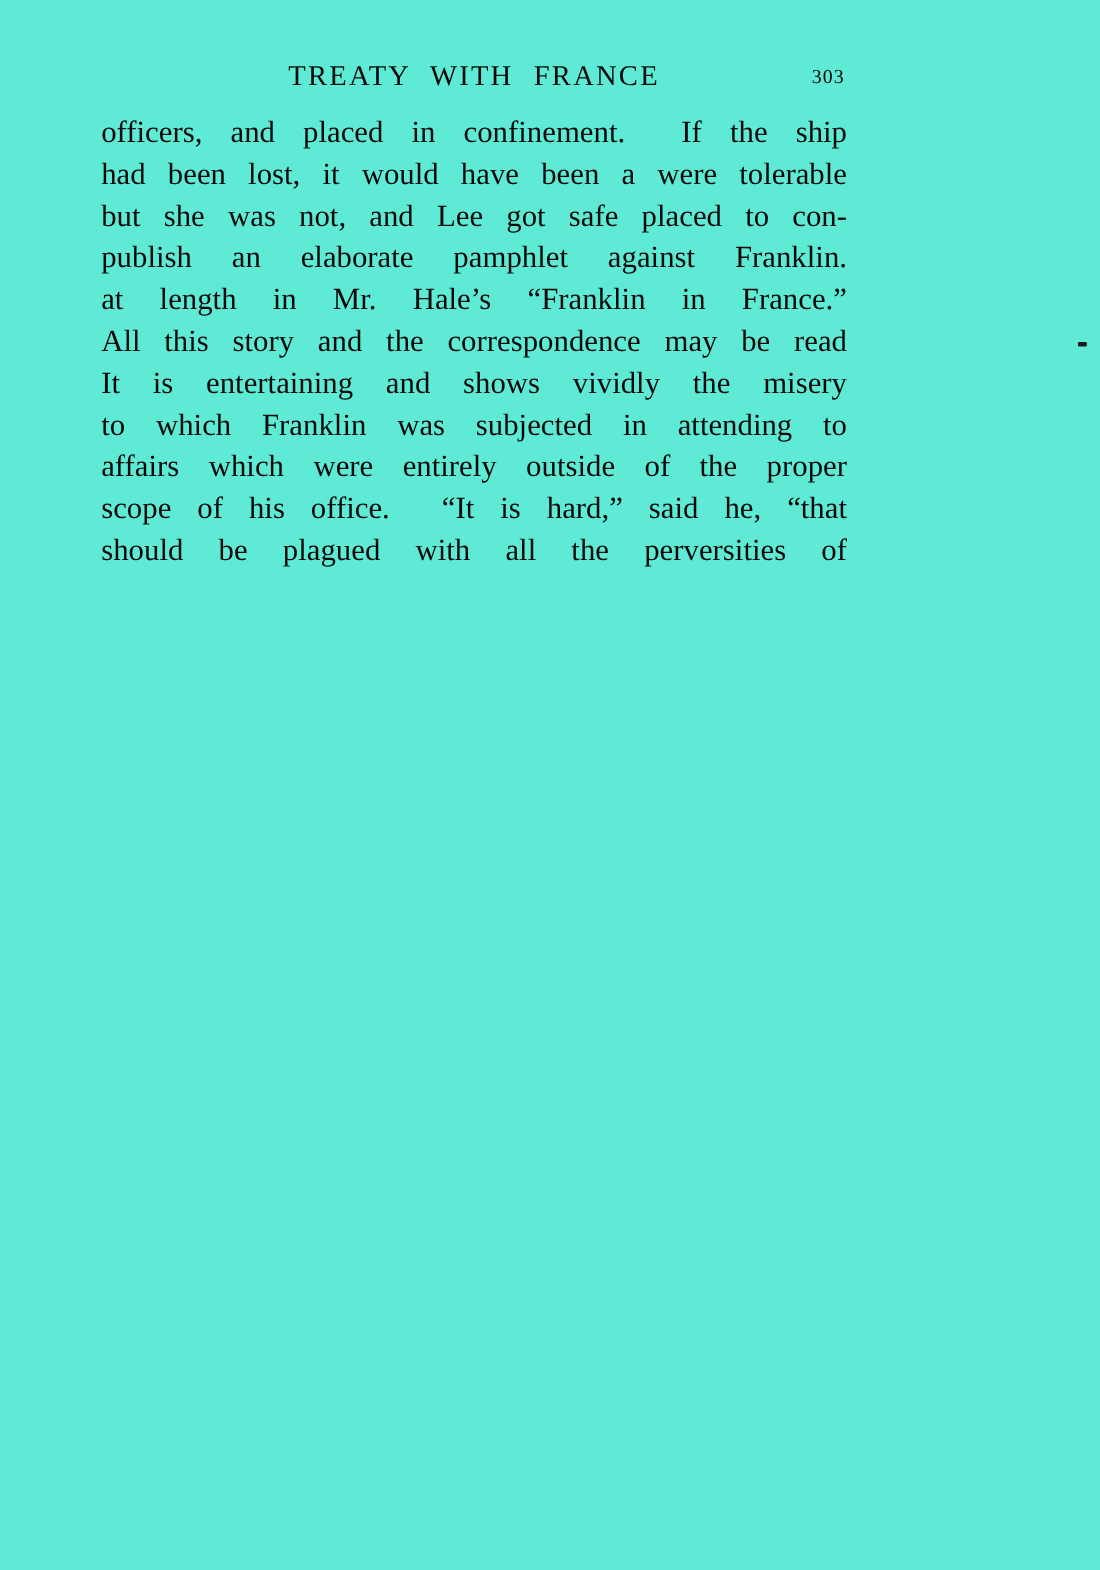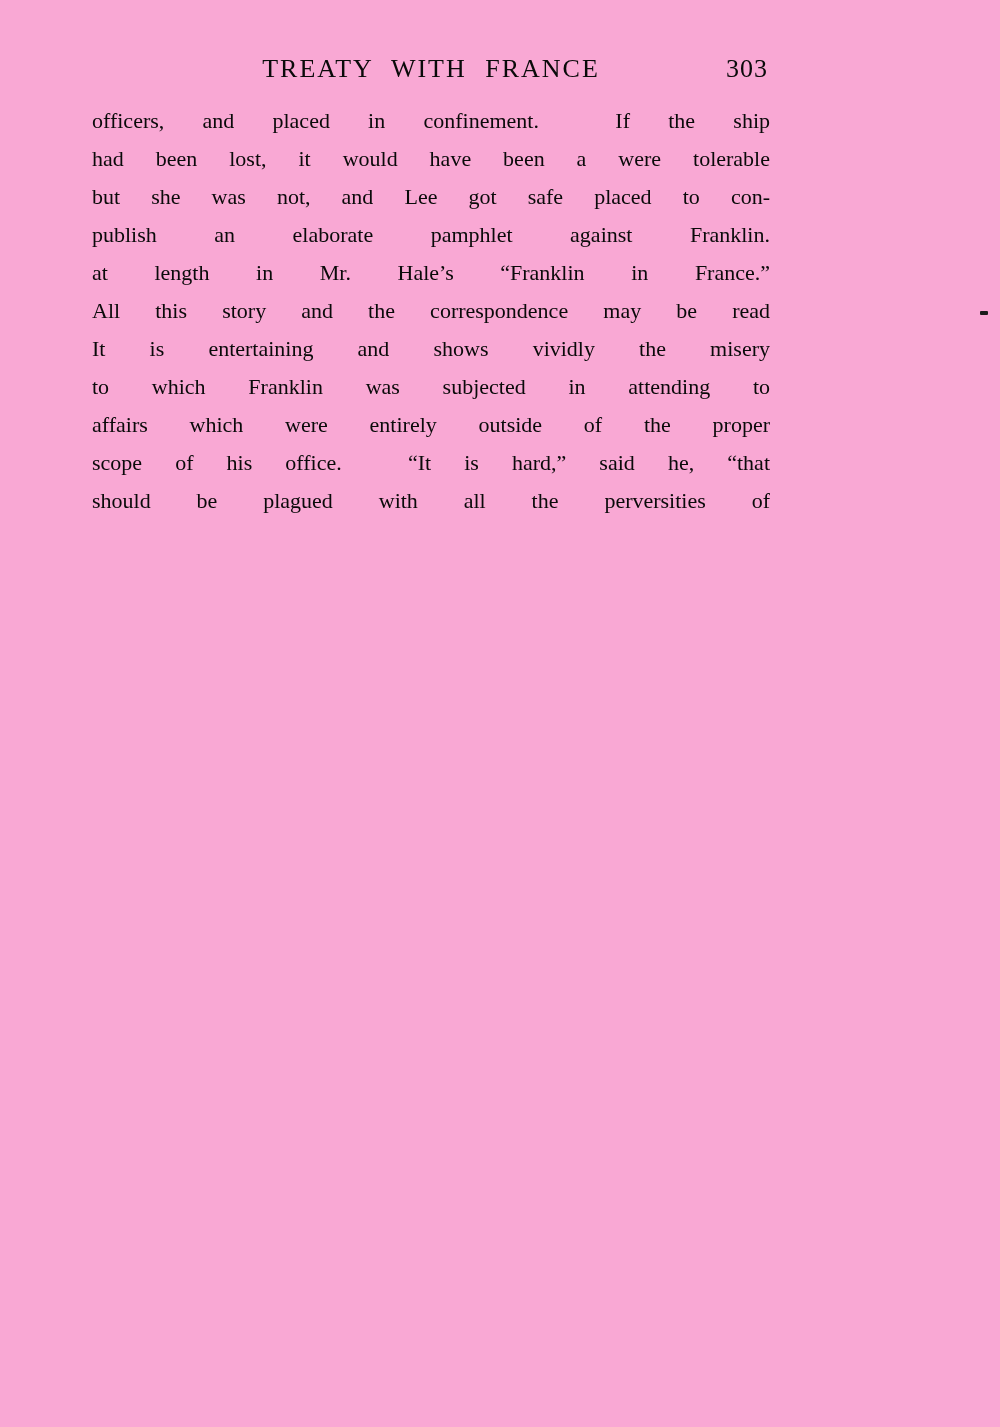--- a/index.html
+++ b/index.html
@@ -4,21 +4,21 @@
 <style>
   html, body {
     margin: 0;
     padding: 0;
     background: #ffffff;
   }
   .page {
     position: relative;
     width: 1000px;
     height: 1427px;
-    background: #f9a8d4;
+    background: #5eead4;
     overflow: hidden;
     font-family: "Liberation Serif", serif;
     color: #0a0a0a;
   }
   .column {
     position: absolute;
     left: 92px;
     top: 52px;
     width: 678px;
   }
@@ -34,28 +34,28 @@
     text-align: center;
     font-size: 26px;
     letter-spacing: 2px;
     word-spacing: 10px;
     white-space: nowrap;
   }
   .page-number {
     position: absolute;
     right: 2px;
     top: 0;
-    font-size: 26px;
+    font-size: 18px;
     letter-spacing: 1px;
   }
   .body-paragraph {
     margin-top: 16px;
   }
   .line {
-    font-size: 22px;
+    font-size: 28px;
     line-height: 38px;
     height: 38px;
     text-align: justify;
     text-align-last: justify;
     word-spacing: 1px;
     white-space: normal;
     overflow: hidden;
   }
   .line.last {
     text-align-last: left;

